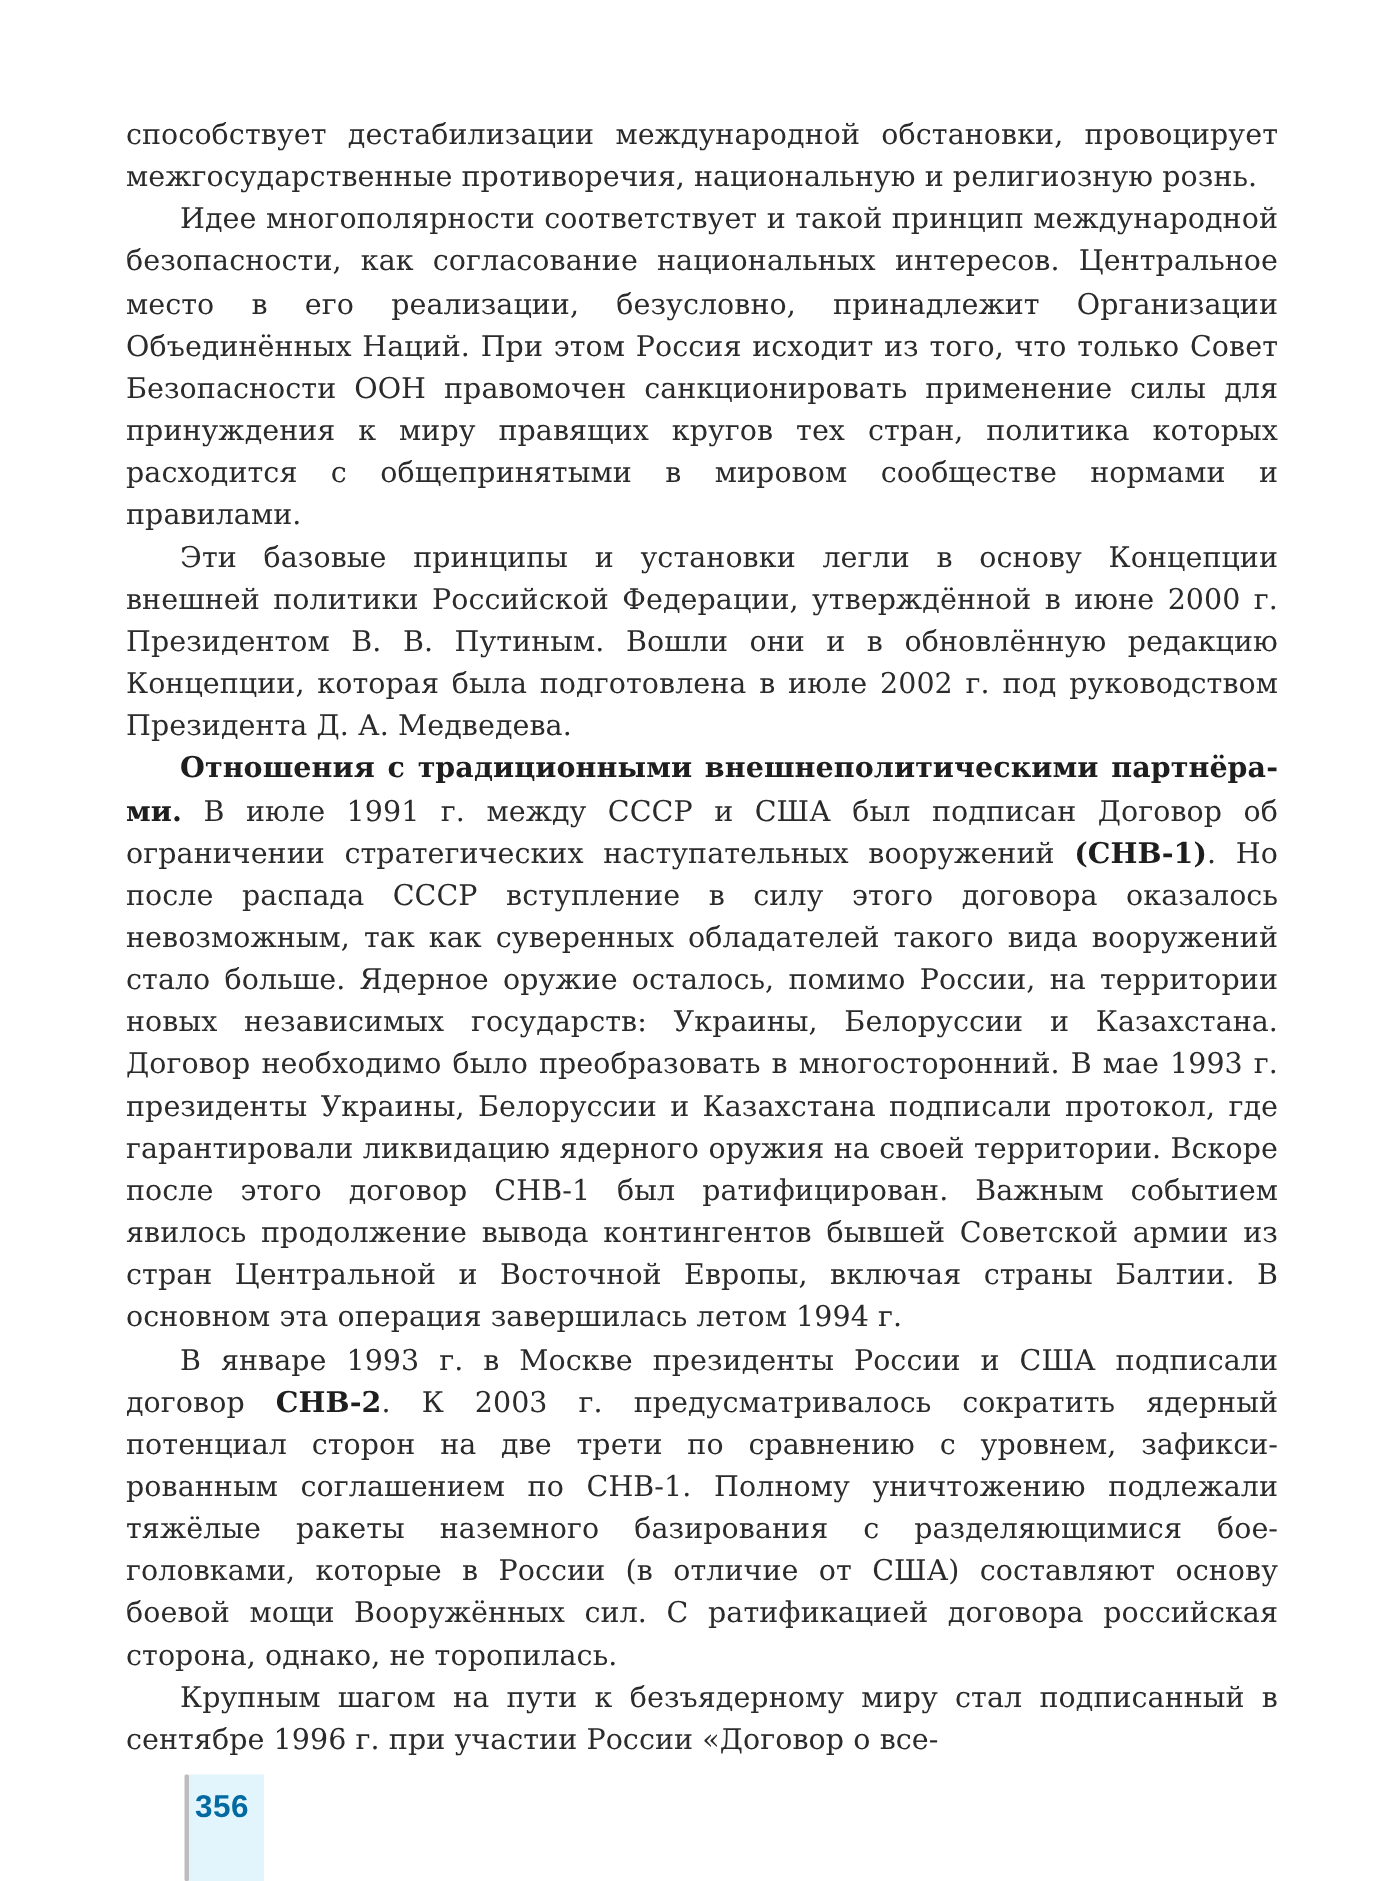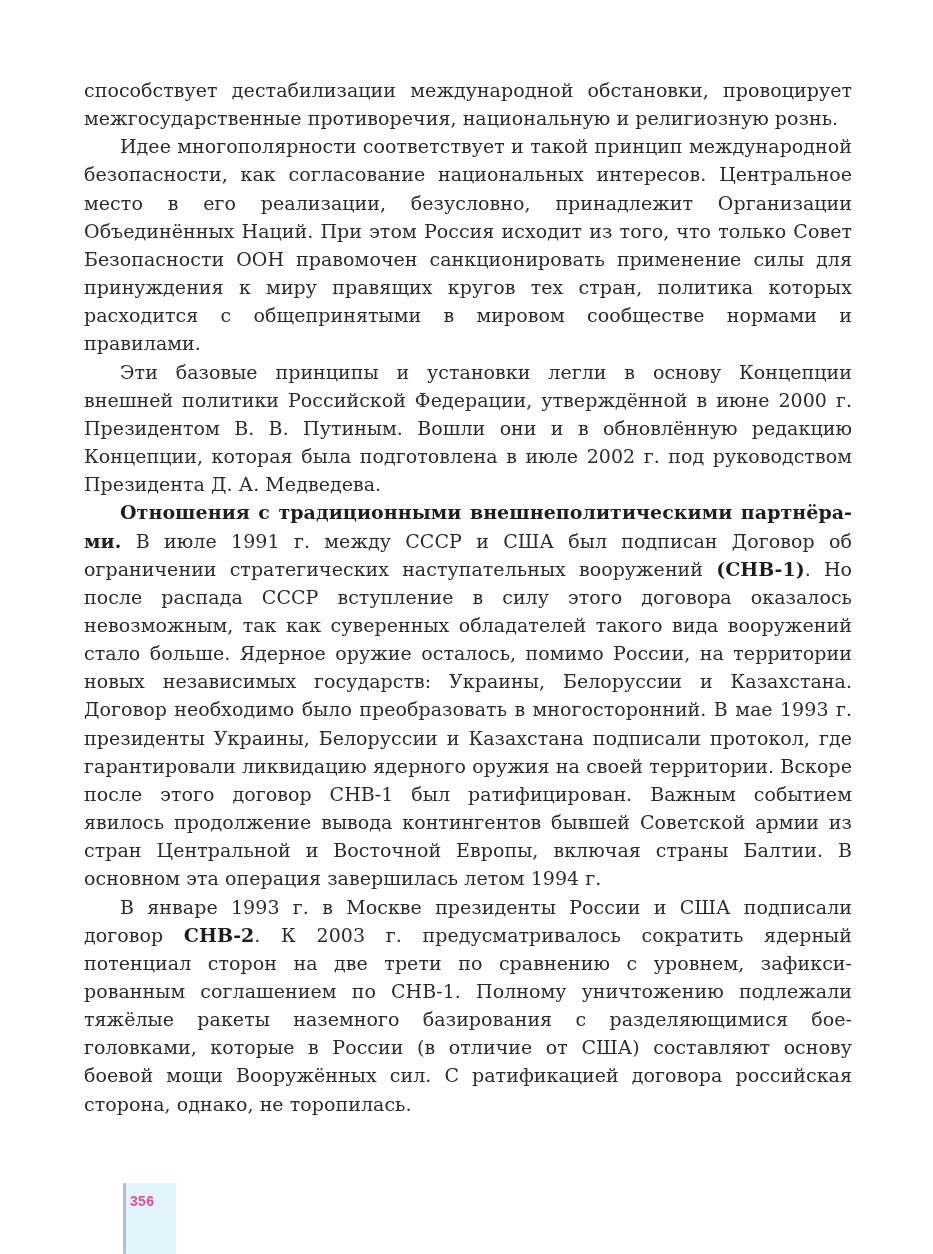--- a/index.html
+++ b/index.html
@@ -20,21 +20,21 @@
     position: absolute; left: 123px; top: 1183px; width: 3px; height: 71px;
     background: #bdbdbd; border-radius: 1px;
   }
   .page-marker-box {
     position: absolute; left: 126px; top: 1183px; width: 50px; height: 71px;
     background: #e2f5fc;
   }
   .page-number {
     position: absolute; left: 130px; top: 1193px;
     font-family: "Liberation Sans", "DejaVu Sans", sans-serif;
-    font-weight: bold; font-size: 14px; color: #ec4899; letter-spacing: 0.3px;
+    font-weight: bold; font-size: 21px; color: #0369a1; letter-spacing: 0.3px;
   }
 </style>
 </head>
 <body>
 
 <div class="text-column">
   <p class="cont">
     <span>способствует дестабилизации международной обстановки, провоци­рует межгосударственные противоречия, национальную и религиоз­ную рознь.</span>
   </p>
   <p>
@@ -42,17 +42,20 @@
   </p>
   <p>
     <span>Эти базовые принципы и установки легли в основу  Концепции внешней политики Российской Федерации, утверждённой в июне 2000 г. Президентом В. В. Путиным. Вошли они и в обновлённую редакцию Концепции, которая была подготовлена в июле 2002 г. под руководством Президента Д. А. Медведева.</span>
   </p>
   <p>
     <span class="bold">Отношения с традиционными внешнеполитическими партнёра­ми.</span><span> В июле 1991 г. между СССР и США был подписан Договор об ограничении стратегических наступательных вооружений </span><span class="bold">(СНВ-1)</span><span>. Но после распада СССР вступление в силу этого договора оказалось невозможным, так как суверенных обладателей такого вида воору­жений стало больше. Ядерное оружие осталось, помимо России, на территории новых независимых государств: Украины, Белоруссии и Казахстана. Договор необходимо было преобразовать в многосторон­ний. В мае 1993 г. президенты Украины, Белоруссии и Казахстана подписали протокол, где гарантировали ликвидацию ядерного ору­жия на своей территории. Вскоре после этого договор СНВ-1 был ратифицирован. Важным событием явилось продолжение вывода контингентов бывшей Советской армии из стран Центральной и Восточной Европы, включая страны Балтии. В основном эта опера­ция завершилась летом 1994 г.</span>
   </p>
   <p>
     <span>В январе 1993 г. в Москве президенты России и США подписа­ли договор </span><span class="bold">СНВ-2</span><span>. К 2003 г. предусматривалось сократить ядерный потенциал сторон на две трети по сравнению с уровнем, зафикси­рованным соглашением по СНВ-1. Полному уничтожению подлежа­ли тяжёлые ракеты наземного базирования с разделяющимися бое­головками, которые в России (в отличие от США) составляют ос­нову боевой мощи Вооружённых сил. С ратификацией договора российская сторона, однако, не  торопилась.</span>
   </p>
+  <p>
+    <span>Крупным шагом на пути к безъядерному миру стал подписан­ный в сентябре 1996 г. при участии России «Договор о все-</span>
+  </p>
 </div>
 
 <div class="page-marker-line"></div>
 <div class="page-marker-box"></div>
 <div class="page-number">356</div>
 
 </body></html>

